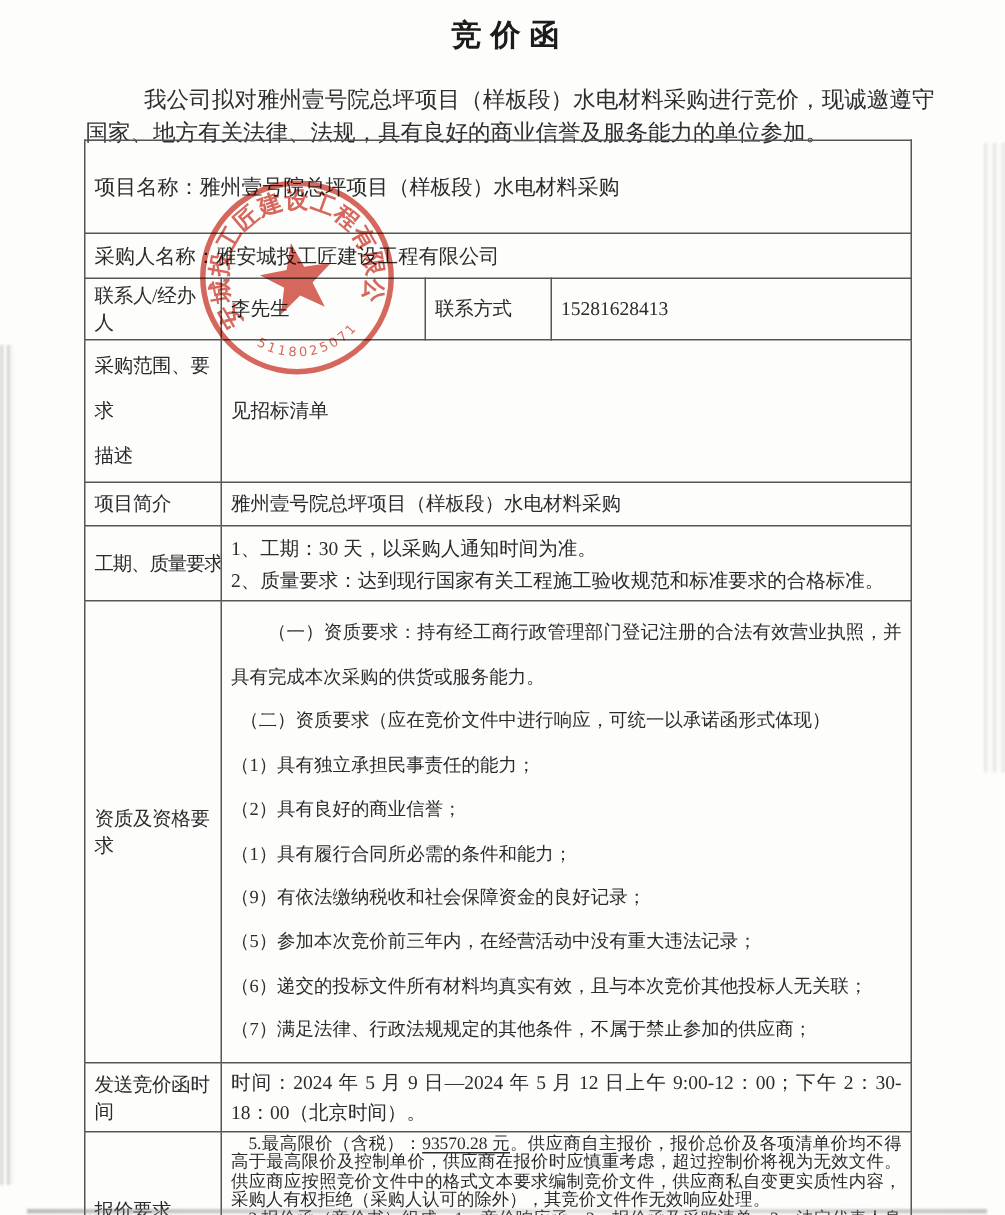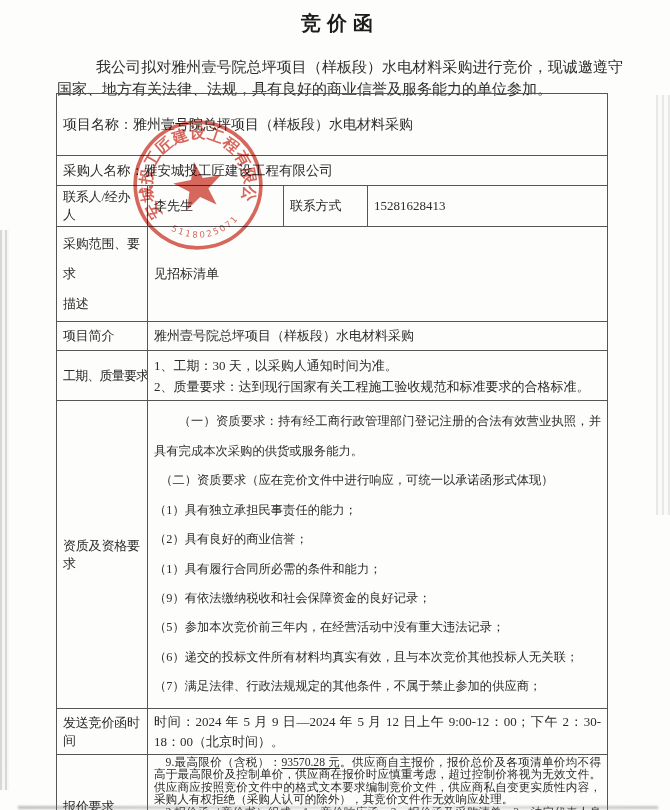--- a/index.html
+++ b/index.html
@@ -141,21 +141,21 @@
         </td>
       </tr>
       <tr style="height:46px">
         <td class="lbl">发送竞价函时
 间</td>
         <td colspan="3" class="time-cell">时间：2024 年 5 月 9 日—2024 年 5 月 12 日上午 9:00-12：00；下午 2：30-18：00（北京时间）。</td>
       </tr>
       <tr style="height:100px">
         <td class="lbl center">报价要求</td>
         <td colspan="3" class="quote-cell">
-          <p><span>9.最高限价（含税）：</span><span class="u">93570.28 元</span><span>。供应商自主报价，报价总价及各项清单价均不得高于最高限价及控制单价，供应商在报价时应慎重考虑，超过控制价将视为无效文件。供应商应按照竞价文件中的格式文本要求编制竞价文件，供应商私自变更实质性内容，采购人有权拒绝（采购人认可的除外），其竞价文件作无效响应处理。</span></p>
+          <p><span>5.最高限价（含税）：</span><span class="u">93570.28 元</span><span>。供应商自主报价，报价总价及各项清单价均不得高于最高限价及控制单价，供应商在报价时应慎重考虑，超过控制价将视为无效文件。供应商应按照竞价文件中的格式文本要求编制竞价文件，供应商私自变更实质性内容，采购人有权拒绝（采购人认可的除外），其竞价文件作无效响应处理。</span></p>
           <p>2.报价函（竞价书）组成：1、竞价响应函；2、报价函及采购清单；3、法定代表人身份证明或授权委托书；4、承诺函；5、供应商需提供 1 个自 2021 年 1 月 1 日以来至今（含 2021 年 1 月 1 日，以签订合同时间为准）签订的与本次采购内容有关的水电材料采购业绩（须提供合同）；6、竞价单位认为需要提交的其他文件。</p>
         </td>
       </tr>
     </tbody>
   </table>
 
   <svg class="seal" viewBox="0 0 160 160">
     <circle cx="80" cy="80" r="62" fill="none" stroke="#cf4639" stroke-width="3.6"></circle>
     <polygon fill="#cf4639" points="80,57 85.9,73.9 103.8,74.3 89.5,85.1 94.7,102.2 80,92 65.3,102.2 70.5,85.1 56.2,74.3 74.1,73.9"></polygon>
     <defs>

